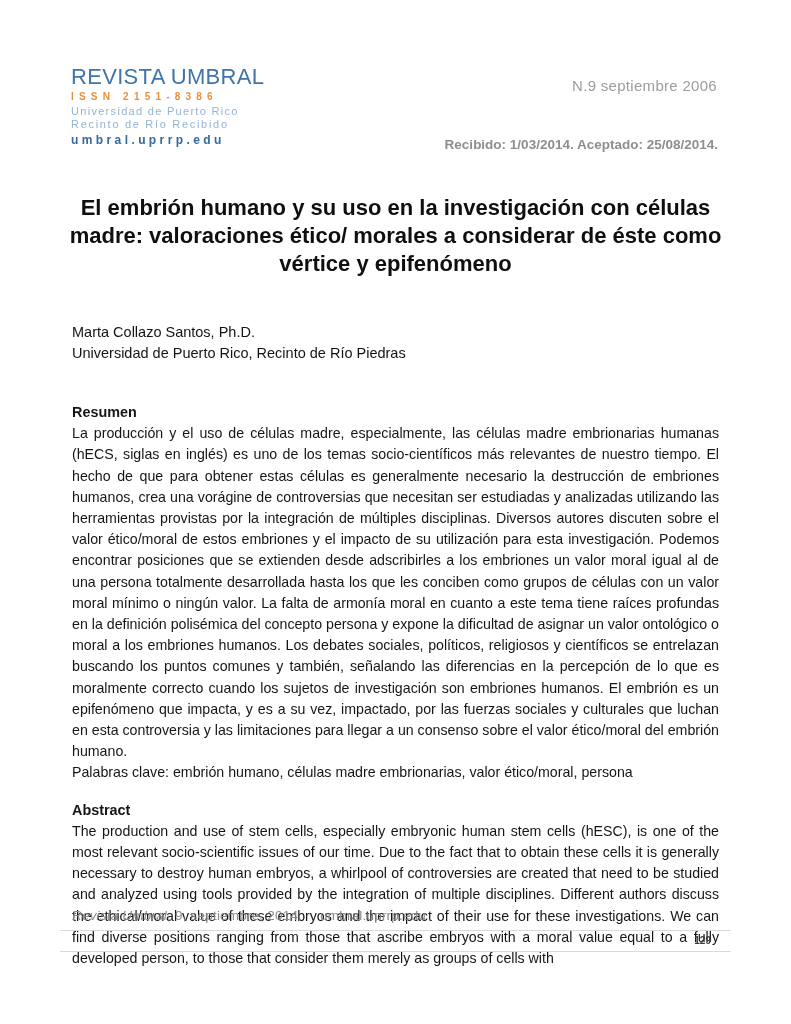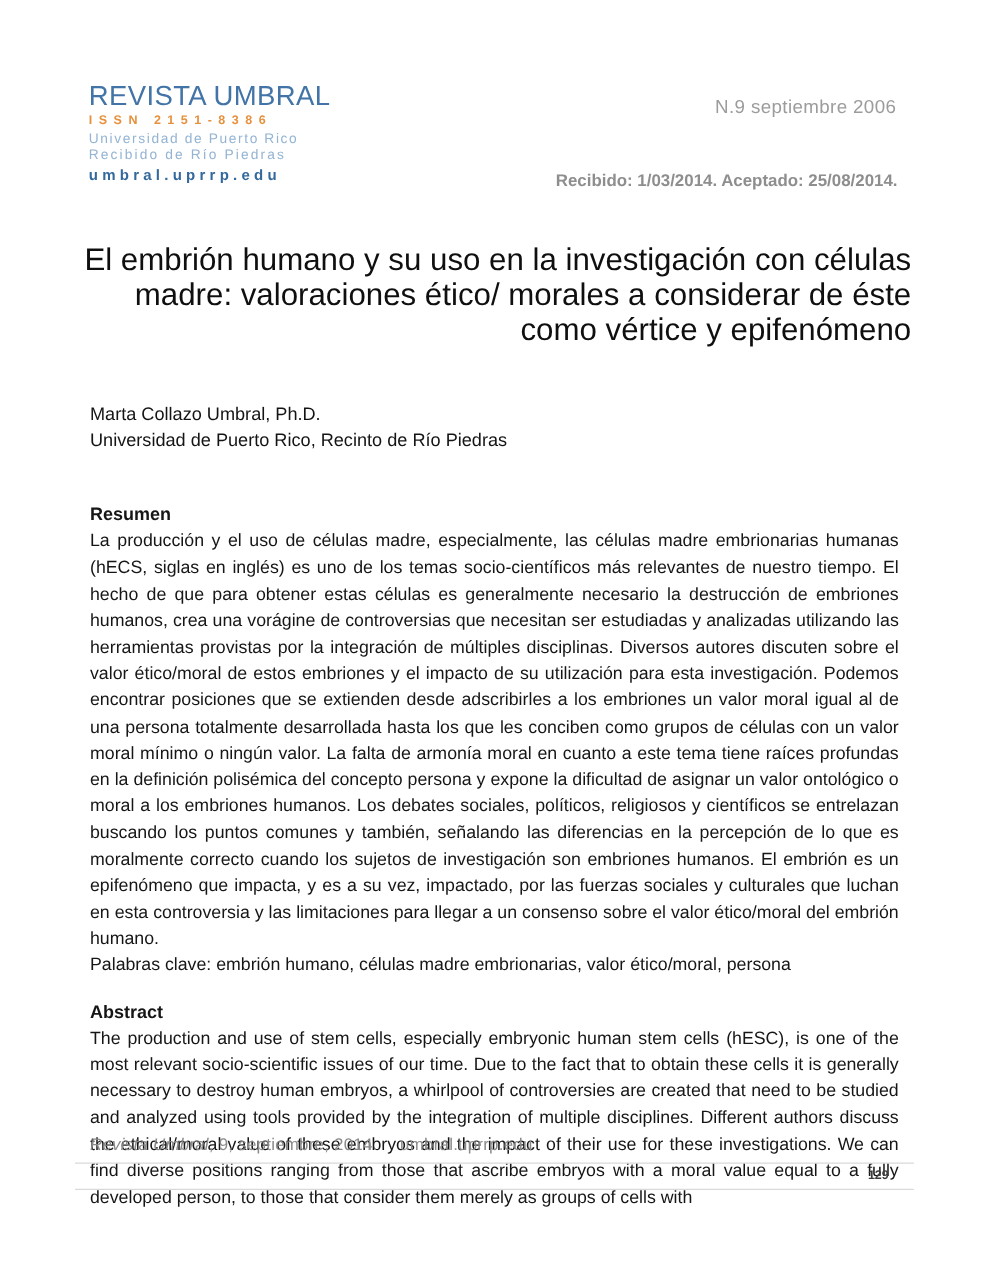--- a/index.html
+++ b/index.html
@@ -46,21 +46,21 @@
     font-size:15px;color:#9c9c9c;letter-spacing:.3px;
   }
   .received-line{
     position:absolute;top:137px;right:73px;
     font-size:13.5px;font-weight:bold;color:#8e8e8e;
   }
 
   
   .article-title{
     position:absolute;top:194px;left:62px;width:667px;
-    text-align:right;font-size:25px;font-weight:normal;
+    text-align:center;font-size:22px;font-weight:bold;
     line-height:28px;color:#0f0f0f;
   }
   .author-block{
     position:absolute;top:322px;left:72px;
     font-size:14.5px;line-height:21px;color:#141414;
   }
 
   
   .article-body{
     position:absolute;top:402px;left:72px;width:647px;
@@ -93,31 +93,31 @@
 </head>
 <body>
 
 <div class="page">
 
   <header>
     <div class="logo">
       <div class="logo-title">REVISTA UMBRAL</div>
       <div class="logo-issn">ISSN 2151-8386</div>
       <div class="logo-university">Universidad de Puerto Rico</div>
-      <div class="logo-campus">Recibido de Río Piedras</div>
+      <div class="logo-campus">Recinto de Río Recibido</div>
       <div class="logo-url">umbral.uprrp.edu</div>
     </div>
     <div class="issue-date">N.9 septiembre 2006</div>
     <div class="received-line">Recibido: 1/03/2014. Aceptado: 25/08/2014.</div>
   </header>
 
   <h1 class="article-title">El  embrión humano y su uso en la investigación con células madre: valoraciones ético/ morales a considerar de éste como vértice y epifenómeno</h1>
 
   <div class="author-block">
-    <div>Marta Collazo Umbral, Ph.D.</div>
+    <div>Marta Collazo Santos, Ph.D.</div>
     <div>Universidad de Puerto Rico, Recinto de Río Piedras</div>
   </div>
 
   <main class="article-body">
     <h2 class="section-heading">Resumen</h2>
     <p class="paragraph justified">La producción y el uso de células madre, especialmente, las células madre embrionarias humanas (hECS, siglas en inglés)  es uno de los temas socio-científicos más relevantes de nuestro tiempo.  El hecho de que para obtener estas células es generalmente necesario la destrucción de embriones humanos, crea una vorágine de controversias que necesitan ser estudiadas y analizadas utilizando las herramientas provistas por la integración de múltiples disciplinas.  Diversos autores discuten sobre el valor ético/moral  de estos embriones y el impacto de su utilización para esta investigación. Podemos encontrar posiciones que se extienden desde adscribirles a los embriones un valor moral igual al de una persona totalmente desarrollada hasta los que les conciben como grupos de células con un valor moral mínimo o ningún valor. La falta de armonía moral en cuanto a este tema tiene raíces profundas en la definición polisémica del concepto persona y expone la dificultad de  asignar un valor ontológico o moral a los embriones humanos. Los debates sociales, políticos, religiosos y científicos se entrelazan  buscando los puntos comunes y  también, señalando las diferencias en la percepción de lo que es moralmente correcto cuando los sujetos de investigación son embriones humanos. El embrión es un epifenómeno que impacta, y es a su vez,  impactado, por las fuerzas sociales y culturales que luchan en esta controversia y las limitaciones para llegar a un consenso sobre el valor ético/moral del embrión humano.</p>
     <p class="paragraph">Palabras clave: embrión humano, células madre embrionarias, valor ético/moral, persona</p>
     <h2 class="section-heading abstract-heading">Abstract</h2>
     <p class="paragraph justified">The production and use of stem cells, especially embryonic human stem cells (hESC), is one of the most relevant socio-scientific issues of our time.   Due to the fact that to obtain these cells it is generally necessary to destroy human embryos, a whirlpool of controversies are created that need to be studied and analyzed using tools provided by the integration of multiple disciplines.  Different authors discuss the ethical/moral value of these embryos and the impact of their use for these investigations. We can find diverse positions ranging from those that ascribe embryos with a moral value equal to a fully developed person, to those that consider them merely as groups of cells with</p>
   </main>

